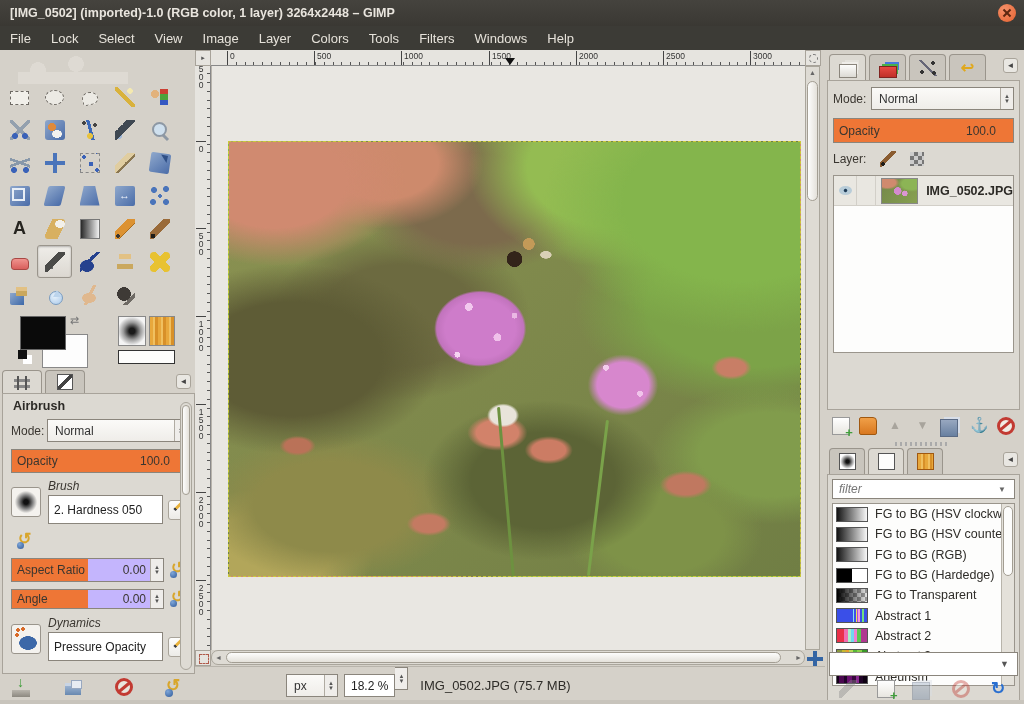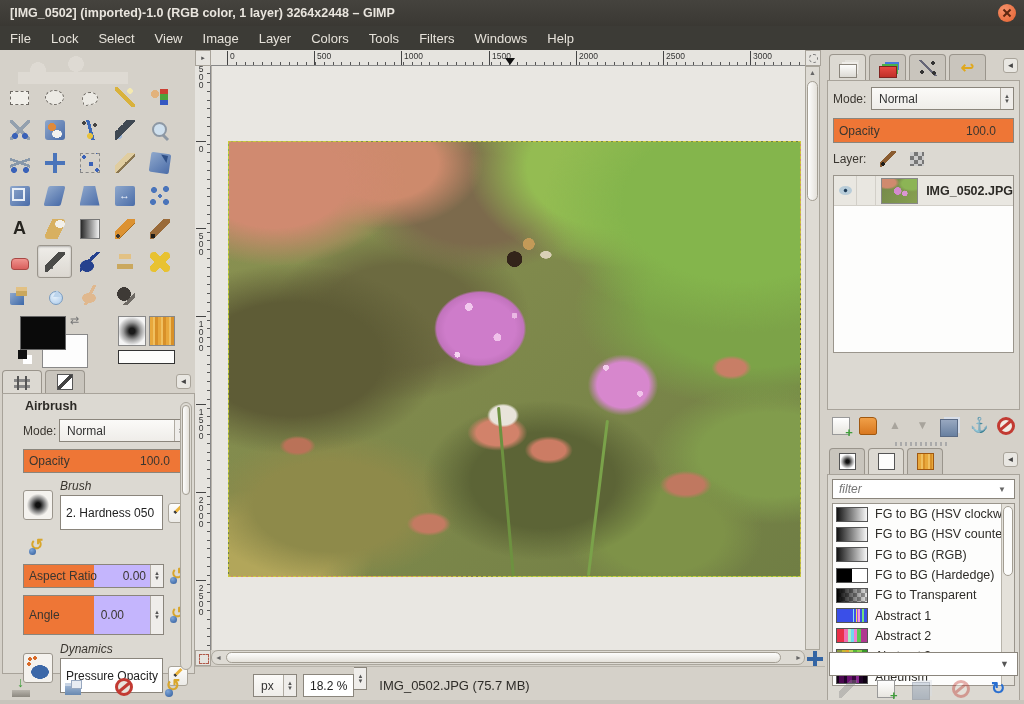--- a/index.html
+++ b/index.html
@@ -161,37 +161,37 @@
   
   .to-tabs { position:absolute; left:2px; top:320px; width:193px; height:23px; display:flex; gap:3px; }
   .to-tab { width:40px; height:23px; border:1px solid #9a958c; border-bottom:none; border-radius:4px 4px 0 0; background:#c9c5bd;
      display:flex; align-items:center; justify-content:center; cursor:pointer; }
   .to-tab.active { background:#dcd9d2; height:24px; }
   .i-tooloptions { width:16px; height:14px; background:
       linear-gradient(90deg,transparent 3px,#555 3px 5px,transparent 5px 11px,#555 11px 13px,transparent 13px),
       linear-gradient(#888,#888) 0 3px/16px 3px no-repeat,
       linear-gradient(#888,#888) 0 9px/16px 3px no-repeat; }
   .i-toolicon { width:16px; height:16px; border:1px solid #555; background:linear-gradient(135deg,#fff 40%,#444 40% 60%,#fff 60%); }
-  .to-panel { position:absolute; left:2px; top:343px; width:193px; height:281px; background:#dcd9d2; border:1px solid #a8a39a; padding:4px 6px 0 20px; }
+  .to-panel { position:absolute; left:2px; top:343px; width:193px; height:281px; background:#dcd9d2; border:1px solid #a8a39a; padding:4px 6px 0 8px; }
   .to-title { font-weight:bold; font-size:12.5px; color:#2c2a26; margin:1px 0 6px 2px; }
   .row { display:flex; align-items:center; }
   .to-mode-row .lbl { width:36px; color:#3a3630; }
   .to-panel .combo { flex:1; height:22px; }
   .to-slider { height:24px; margin-top:7px; }
   .to-brush-row { margin-top:6px; }
   .pick-btn { width:30px; height:30px; border:1px solid #9a958c; border-radius:3px; background:#f4f2ee center/80% no-repeat; position:relative; cursor:pointer; }
   .pick-btn .dot { position:absolute; inset:3px; background:radial-gradient(circle,#111 15%,#888 45%,#f4f2ee 72%); }
   .pick-btn .dyn { position:absolute; inset:2px; background:
       radial-gradient(circle 2px at 4px 3px,#d86a28 95%,transparent),
       radial-gradient(circle 2px at 9px 2px,#d86a28 95%,transparent),
       radial-gradient(circle 2px at 3px 8px,#d86a28 95%,transparent),
       radial-gradient(ellipse 9px 7px at 14px 16px,#3c68a8 95%,transparent); }
   .sub-col { flex:1; margin-left:7px; }
   .sub-col .sub-lbl { color:#3a3630; margin-bottom:2px;font-style:italic; }
-  .text-entry { height:35px; border:1px solid #8a857c; background:#fff; display:flex; align-items:center; padding-left:5px; color:#222; }
+  .text-entry { height:29px; border:1px solid #8a857c; background:#fff; display:flex; align-items:center; padding-left:5px; color:#222; }
   .to-scroll { left:180px; top:352px; width:12px; height:268px; }
   .toolbox-bottom { position:absolute; left:4px; top:628px; width:188px; display:flex; justify-content:space-between; padding:0 8px; }
   .i-save { background:linear-gradient(#b8b4ac,#8c887f) 0 12px/18px 7px no-repeat; position:relative; }
   .i-save::before { content:"↓"; position:absolute; left:5px; top:-4px; font-weight:bold; font-size:14px; color:#3f9e3a; }
   .i-open { background:
       linear-gradient(#9ab2d0,#6888b0) 2px 8px/16px 9px no-repeat,
       linear-gradient(#c8d4e4,#c8d4e4) 2px 5px/9px 4px no-repeat; border-radius:2px; position:relative; }
   .i-open::before { content:""; position:absolute; left:8px; top:2px; width:9px; height:7px; background:#e8ecf2; border:1px solid #98a8c0; }
   .i-no { border:3px solid #c23a32; border-radius:50%; width:18px; height:18px; position:relative; background:#e8e4dc; }
   .i-no::before { content:""; position:absolute; left:-1px; top:5px; width:14px; height:3px; background:#c23a32; transform:rotate(-40deg); }
@@ -262,21 +262,21 @@
       radial-gradient(ellipse 110px 65px at 6% 95%, #b2a65a 60%, transparent),
       radial-gradient(ellipse 100px 65px at 76% 90%, #7e9248 60%, transparent),
       radial-gradient(ellipse 120px 70px at 95% 72%, #819c4c 60%, transparent),
       linear-gradient(135deg,#8b9252,#707e44); }
   .stem { position:absolute; width:3px; border-radius:2px; background:#6d9140; }
   .stem1 { left:47%; top:61%; height:170px; transform:rotate(-5deg); transform-origin:top; }
   .stem2 { left:66%; top:64%; height:157px; transform:rotate(7deg); transform-origin:top; background:#7aa24a; }
 
   
   .statusbar { position:absolute; left:0; top:616px; width:630px; height:38px; background:#d5d1c9; border-top:1px solid #b8b4ab; display:flex; align-items:center; }
-  .unit-combo { margin-left:58px; width:44px; height:23px; }
+  .unit-combo { margin-left:91px; width:52px; height:23px; }
   .zoom-box { margin-left:6px; display:flex; align-items:center; border:1px solid #8a857c; background:#fff; height:23px; }
   .zoom-box .zval { padding:0 6px; color:#222; }
   .status-text { margin-left:12px; color:#2e2c28; font-size:13px; }
 
   
   .right-col { position:absolute; left:825px; top:50px; width:199px; height:654px; background:#d5d1c9; }
   .dock-tabs { position:absolute; left:4px; top:4px; display:flex; gap:3px; }
   .dock-tab { width:37px; height:26px; border:1px solid #9a958c; border-bottom:none; border-radius:4px 4px 0 0; background:#c9c5bd; display:flex; align-items:center; justify-content:center; cursor:pointer; }
   .dock-tab.active { background:#dcd9d2; }
   .d-layers { width:18px; height:14px; background:linear-gradient(#fdfdfc,#dcdad4); border:1px solid #8a8populate57c; border:1px solid #8a857c; box-shadow:2px -3px 0 -1px #efede9, 4px -6px 0 -2px #e4e2dc; transform:translateY(3px); }
@@ -566,21 +566,21 @@
         <div class="gslider" style="flex:1;height:24px;">
           <div class="fill" style="width:50%;"></div>
           <span class="lab">Aspect Ratio</span>
           <span class="val">0.00</span>
           <span class="spin"></span>
         </div>
         <div class="reset-btn" style="margin-left:4px;"></div>
       </div>
 
       <div class="row" style="margin-top:7px;">
-        <div class="gslider" style="flex:1;height:40px;gap:22px;">
+        <div class="gslider" style="flex:1;height:20px;">
           <div class="fill" style="width:50%;"></div>
           <span class="lab">Angle</span>
           <span class="val">0.00</span>
           <span class="spin"></span>
         </div>
         <div class="reset-btn" style="margin-left:4px;"></div>
       </div>
 
       <div class="row" style="margin-top:7px;">
         <div class="pick-btn">

